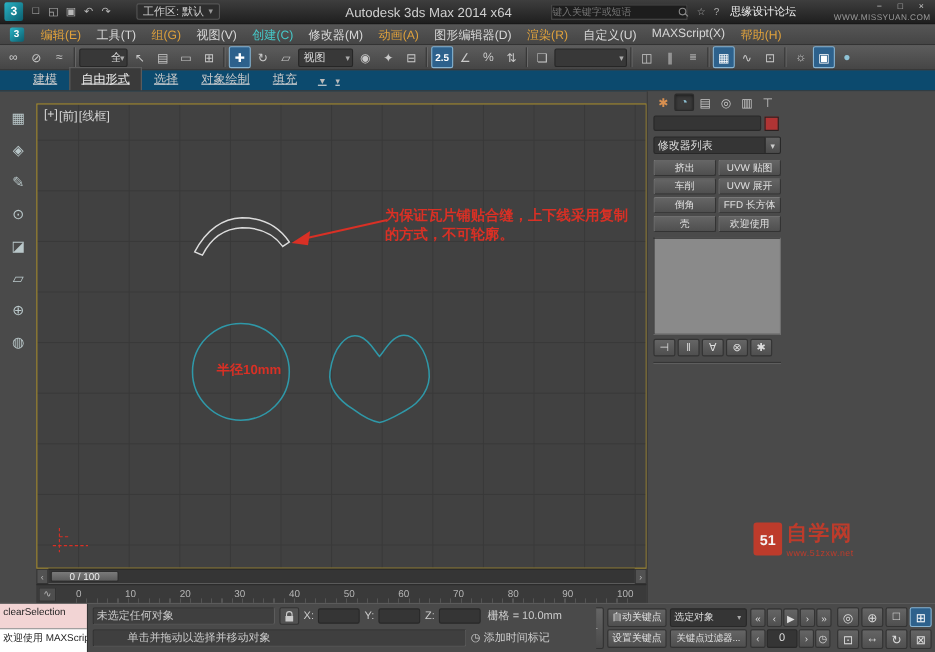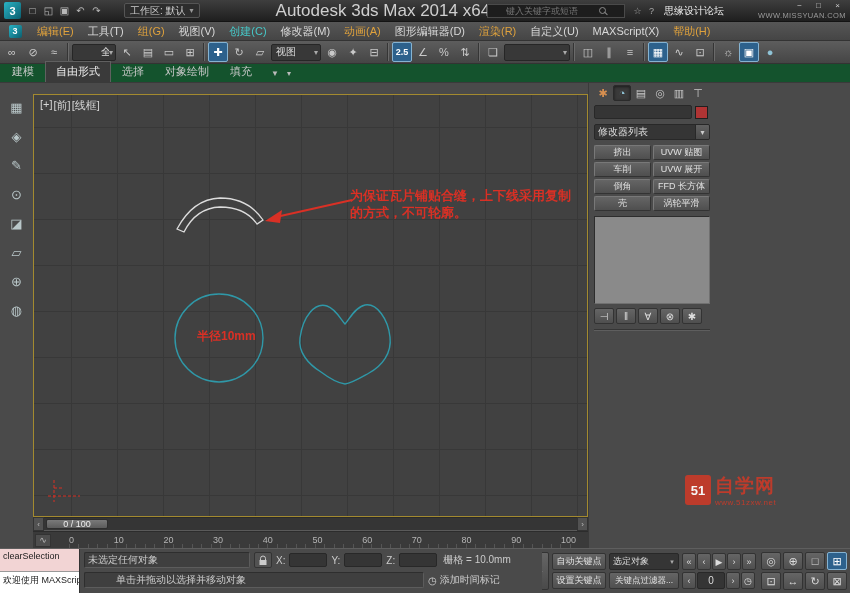--- a/index.html
+++ b/index.html
@@ -6,23 +6,23 @@
   html,body{width:850px;height:593px;overflow:hidden;}
   body{background:#4a4a4a;color:#ddd;font-size:11px;}
   .app{width:850px;height:593px;display:flex;flex-direction:column;}
 
   
   .titlebar{height:22px;background:linear-gradient(#3e3e3e,#1f1f1f);display:flex;align-items:center;padding:0 4px;position:relative;border-bottom:1px solid #141414;flex:none;}
   .logo{width:17px;height:17px;border-radius:2px;background:linear-gradient(135deg,#2ab4c6,#0b5e6e);color:#fff;font-weight:bold;font-size:11px;display:flex;align-items:center;justify-content:center;margin-right:4px;flex:none;}
   .qi{width:15px;height:16px;display:flex;align-items:center;justify-content:center;color:#b8b8b8;font-size:10px;}
   .workspace{margin-left:20px;height:15px;background:#2d2d2d;border:1px solid #555;border-radius:2px;color:#ccc;font-size:10px;display:flex;align-items:center;gap:4px;padding:0 5px;white-space:nowrap;}
   .workspace .arr{font-size:8px;color:#999;}
-  .tb-center{position:absolute;left:0;right:0;top:0;height:22px;display:flex;align-items:center;justify-content:center;gap:38px;color:#cfcfcf;font-size:17px;pointer-events:none;}
+  .tb-center{position:absolute;left:0;right:0;top:0;height:22px;display:flex;align-items:center;justify-content:center;gap:38px;color:#cfcfcf;font-size:12px;pointer-events:none;}
   .tb-right{margin-left:auto;display:flex;align-items:center;gap:6px;position:relative;z-index:1;}
-  .search-box{width:138px;height:14px;background:#1d1d1d;border:1px solid #4a4a4a;display:flex;align-items:center;padding:0 18px;gap:3px;}
+  .search-box{width:124px;height:14px;background:#1d1d1d;border:1px solid #4a4a4a;display:flex;align-items:center;padding:0 0;gap:3px;}
   .search-box input{flex:1;background:transparent;border:none;outline:none;color:#999;font-size:9px;width:90px;}
   .mag{width:7px;height:7px;border:1px solid #8a8a8a;border-radius:50%;position:relative;flex:none;}
   .mag::after{content:"";position:absolute;width:4px;height:1px;background:#8a8a8a;transform:rotate(45deg);right:-3px;bottom:-1px;}
   .info-ic{width:13px;height:14px;display:flex;align-items:center;justify-content:center;color:#aaa;font-size:9px;}
   .brand{color:#f0f0f0;font-size:10px;white-space:nowrap;}
   .right-col{display:flex;flex-direction:column;align-items:flex-end;gap:1px;}
   .winbtns{display:flex;gap:2px;}
   .winbtn{width:17px;height:9px;font-size:8px;line-height:8px;color:#ccc;display:flex;align-items:center;justify-content:center;}
   .brand-url{color:#9a9a9a;font-size:7.5px;letter-spacing:.4px;white-space:nowrap;margin-left:28px;}
 
@@ -37,21 +37,21 @@
   .titem{min-width:20px;height:20px;display:flex;align-items:center;justify-content:center;color:#c9c9c9;font-size:11px;border:1px solid transparent;border-radius:2px;flex:none;}
   .titem.active{background:var(--accent-blue);border-color:#86b3d1;color:#fff;}
   .titem.text{font-size:9px;font-weight:bold;}
   .titem .dval,.titem .darr{display:none;}
   .titem.dropdown{height:17px;min-width:0;background:#383838;border:1px solid #262626;border-radius:2px;justify-content:space-between;padding:0 2px 0 4px;font-size:10px;}
   .titem.dropdown .dval{display:block;color:#ddd;white-space:nowrap;overflow:hidden;}
   .titem.dropdown .darr{display:block;color:#aaa;font-size:8px;}
   .titem.divider{min-width:2px;width:2px;height:18px;border:none;border-left:1px solid #353535;border-right:1px solid #6a6a6a;margin:0 2px;border-radius:0;}
 
   
-  .ribbon{height:19px;background:#14532d;display:flex;align-items:flex-end;padding-left:2px;border-bottom:1px solid #3a3a3a;gap:1px;flex:none;}
+  .ribbon{height:19px;background:#0c4a6e;display:flex;align-items:flex-end;padding-left:20px;border-bottom:1px solid #3a3a3a;gap:1px;flex:none;text-decoration:underline;}
   .rtab{padding:2px 10px 3px;font-size:11px;color:#c8c8c8;white-space:nowrap;}
   .rtab.active{background:#3a3a3a;border:1px solid #606060;border-bottom:none;color:#eee;}
   .ribbon-extra{margin-left:8px;color:#bbb;font-size:8px;display:flex;gap:8px;align-items:center;padding-bottom:4px;}
 
   
   .main{flex:1;display:flex;min-height:0;}
   .left-strip{width:33px;display:flex;flex-direction:column;align-items:center;padding-top:14px;gap:9px;flex:none;}
   .ls-icon{width:20px;height:20px;display:flex;align-items:center;justify-content:center;color:#b9c7c9;font-size:13px;}
 
   .center{width:555px;display:flex;flex-direction:column;flex:none;}
@@ -547,21 +547,21 @@
 
       <div class="modgrid">
 
       <div class="modbtn">挤出</div>
           <div class="modbtn">UVW 贴图</div>
           <div class="modbtn">车削</div>
           <div class="modbtn">UVW 展开</div>
           <div class="modbtn">倒角</div>
           <div class="modbtn">FFD 长方体</div>
           <div class="modbtn">壳</div>
-          <div class="modbtn">涡轮平滑</div>
+          <div class="modbtn">欢迎使用</div>
         </div>
 
       <div class="stackbox"></div>
 
       <div class="stackbar">
 
       <div class="stackbtn">
             <span>⊣</span>
           </div>
           <div class="stackbtn">

